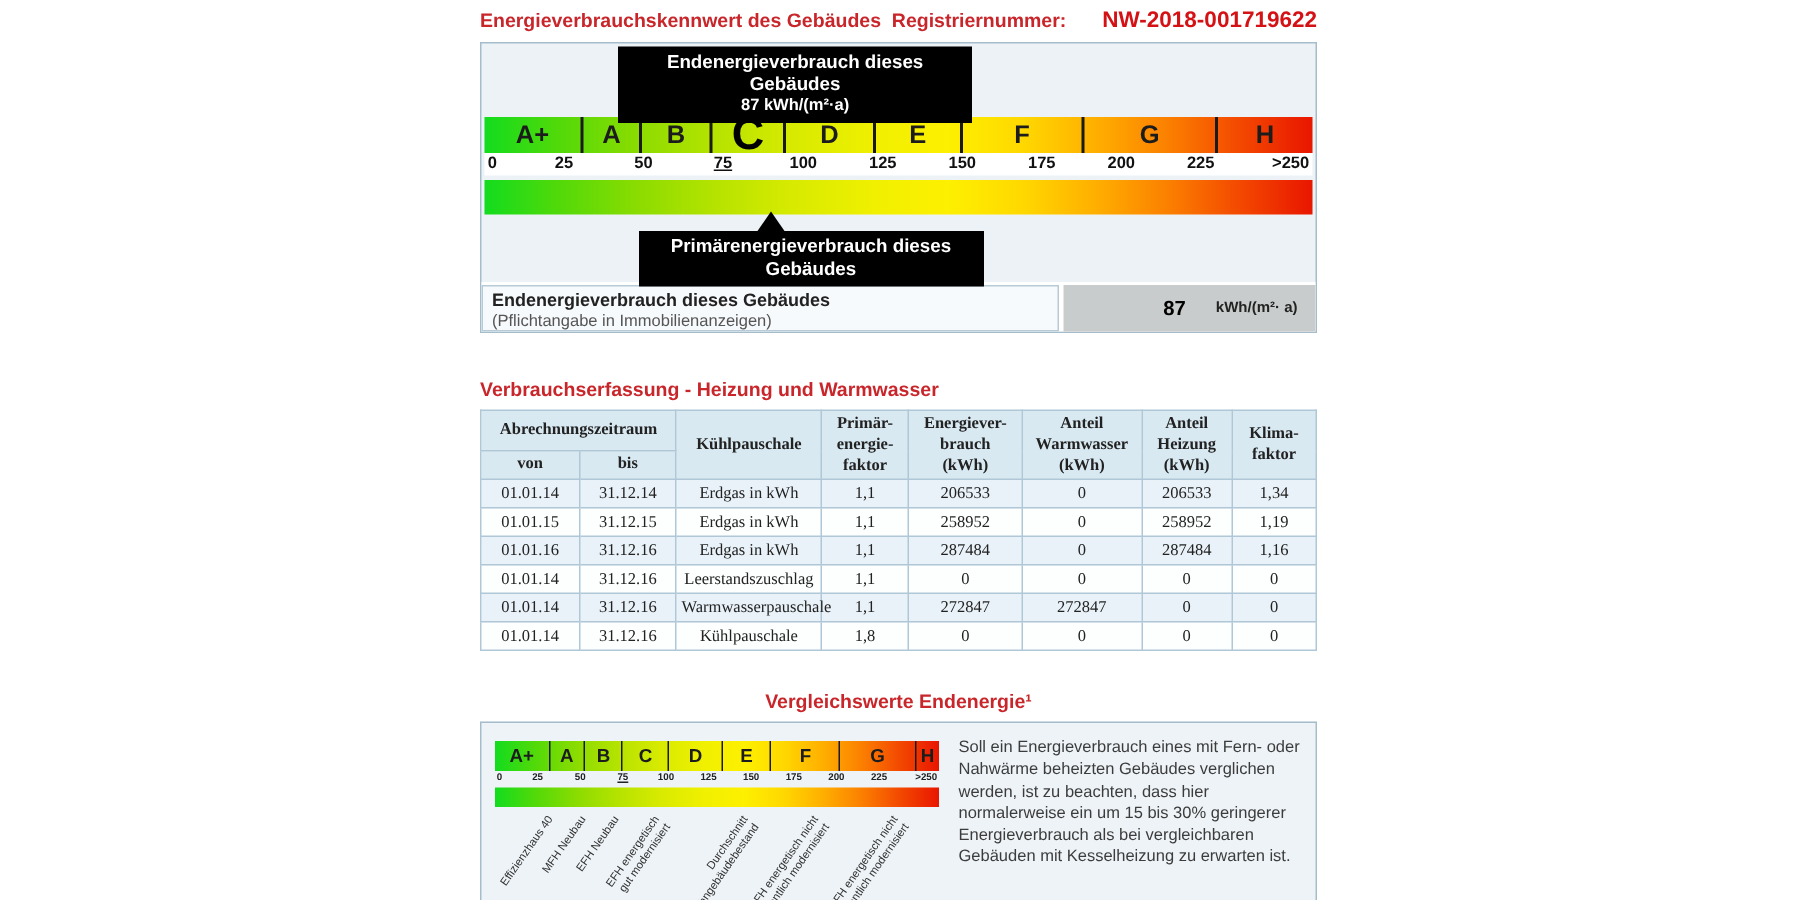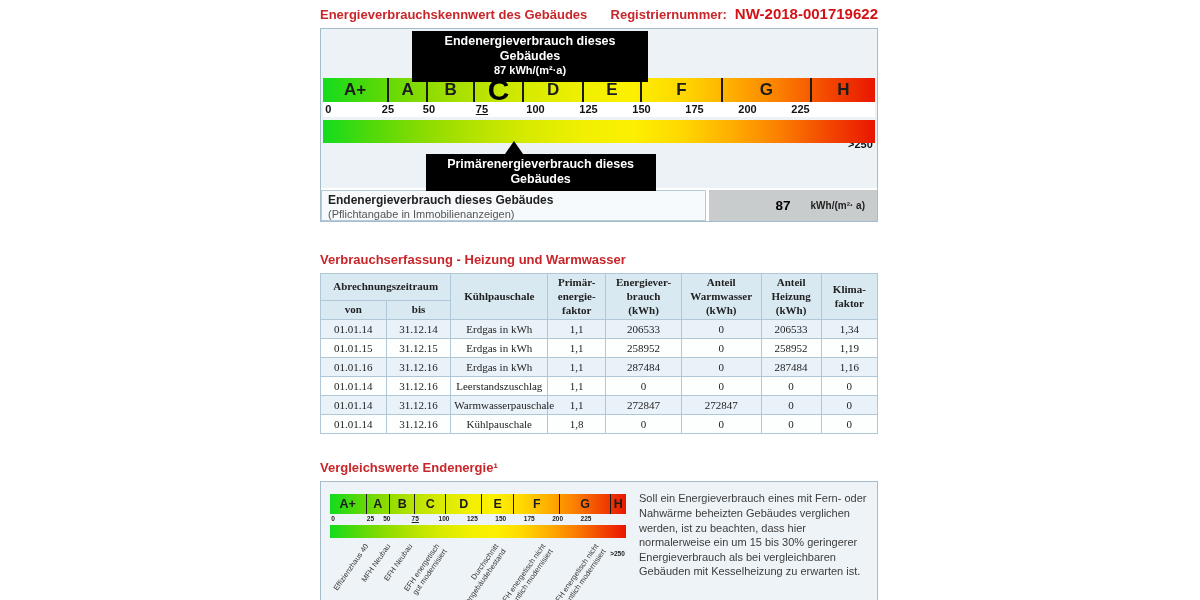--- a/index.html
+++ b/index.html
@@ -4,21 +4,21 @@
 <style>
   * { box-sizing: border-box; margin: 0; padding: 0; }
   html, body { width: 1200px; height: 600px; background: #fff; overflow: hidden;
                font-family: "Liberation Sans", sans-serif; }
   .content { position: absolute; left: 320px; top: 0; width: 558px; }
 
   
   .doc-header { display: flex; justify-content: space-between; align-items: baseline;
                 padding-top: 5px; height: 23px; }
   .doc-title { color: #c8262b; font-weight: bold; font-size: 13px; }
-  .reg { display: flex; align-items: baseline; gap: 8px; }
+  .reg { display: flex; align-items: baseline; gap: 24px; }
   .reg-label { color: #c8262b; font-weight: bold; font-size: 13px; }
   .reg-number { color: #d41216; font-weight: bold; font-size: 15px; }
 
   
   .scale-box { position: relative; margin-top: 5px; height: 194px;
                background: #edf2f6; border: 1px solid #a5bdcb; }
   .tip { position: absolute; background: #000; color: #fff; text-align: center;
          padding: 3px 2px 4px; z-index: 3; }
   .tip .l1 { font-size: 12.5px; font-weight: bold; line-height: 1.2; }
   .tip .l2 { font-size: 11px; font-weight: bold; line-height: 1.25; }
@@ -47,24 +47,24 @@
   .bar .band:nth-child(7){width:14.7%} .bar .band:nth-child(8){width:16.1%}
   .bar .band:nth-child(9){width:11.8%}
   .band-letter { font-size: 17px; font-weight: 600; color: #1c1c1c; }
   .band-letter.current { font-size: 30px; font-weight: 800; color: #000; line-height: 24px; }
 
   .ticks { position: absolute; left: 2px; right: 2px; top: 73px; height: 15px;
            background: #fff; }
   .tick { position: absolute; top: 1px; transform: translateX(-50%);
           font-size: 11px; font-weight: bold; color: #111; white-space: nowrap; }
   .tick.t0 { left: 0.4%; transform: none; }
-  .tick.t1 { left: 9.6%; margin-left: 12px; }  .tick.t2 { left: 19.2%; } .tick.t3 { left: 28.8%; text-decoration: underline; }
+  .tick.t1 { left: 9.6%; }  .tick.t2 { left: 19.2%; } .tick.t3 { left: 28.8%; text-decoration: underline; }
   .tick.t4 { left: 38.5%; } .tick.t5 { left: 48.1%; } .tick.t6 { left: 57.7%; }
   .tick.t7 { left: 67.3%; } .tick.t8 { left: 76.9%; } .tick.t9 { left: 86.5%; }
-  .tick.t10 { left: auto; right: 0.4%; transform: none; margin-top: 35px; }
+  .tick.t10 { left: auto; right: 0.4%; transform: none; }
 
   .grad2 { position: absolute; left: 2px; right: 2px; top: 91px; height: 23px; }
 
   .value-row { position: absolute; left: 0; right: 0; bottom: 0; height: 33px;
                display: flex; gap: 3px; background: #fff; padding-top: 2px; }
   .vr-left { flex: 1; background: #f7fafc; border: 1px solid #b7cbd6; padding: 2px 6px; }
   .vr-left .l1 { font-size: 12px; font-weight: bold; color: #222; line-height: 1.25; }
   .vr-left .l2 { font-size: 11px; color: #555; line-height: 1.2; }
   .vr-right { width: 168px; background: #c9cccc; display: flex; align-items: center;
               justify-content: flex-end; gap: 20px; padding-right: 12px; }
@@ -82,21 +82,21 @@
                          line-height: 1.25; }
   table.consumption thead tr:first-child th { height: 27px; }
   table.consumption thead tr:last-child th { height: 17px; }
   table.consumption tbody td { height: 19px; background: #fdfefe; }
   table.consumption tbody tr:nth-child(odd) td { background: #e9f2f9; }
   col.c-von{width:11.8%} col.c-bis{width:11.6%} col.c-tr{width:17.4%}
   col.c-pf{width:10.4%}  col.c-ev{width:13.6%}  col.c-ww{width:14.3%}
   col.c-hz{width:10.8%}  col.c-kf{width:10.1%}
 
   
-  .sec3 { margin-top: 26px; }
+  .sec3 { margin-top: 26px; text-align: center; }
   .cmp-box { position: relative; margin-top: 6px; height: 130px;
              background: #eef3f7; border: 1px solid #a5bdcb; }
   .cmp-scale { position: absolute; left: 9px; top: 12px; width: 296px; }
   .cmp-bar { position: relative; height: 20px; display: flex; }
   .cmp-bar .band + .band { border-left: 1.5px solid #1a1a1a; }
   .cmp-bar .band:nth-child(1){width:12%}  .cmp-bar .band:nth-child(2){width:8%}
   .cmp-bar .band:nth-child(3){width:8.5%} .cmp-bar .band:nth-child(4){width:10.5%}
   .cmp-bar .band:nth-child(5){width:12%}  .cmp-bar .band:nth-child(6){width:11%}
   .cmp-bar .band:nth-child(7){width:15.5%}.cmp-bar .band:nth-child(8){width:17%}
   .cmp-bar .band:nth-child(9){width:5.5%}

